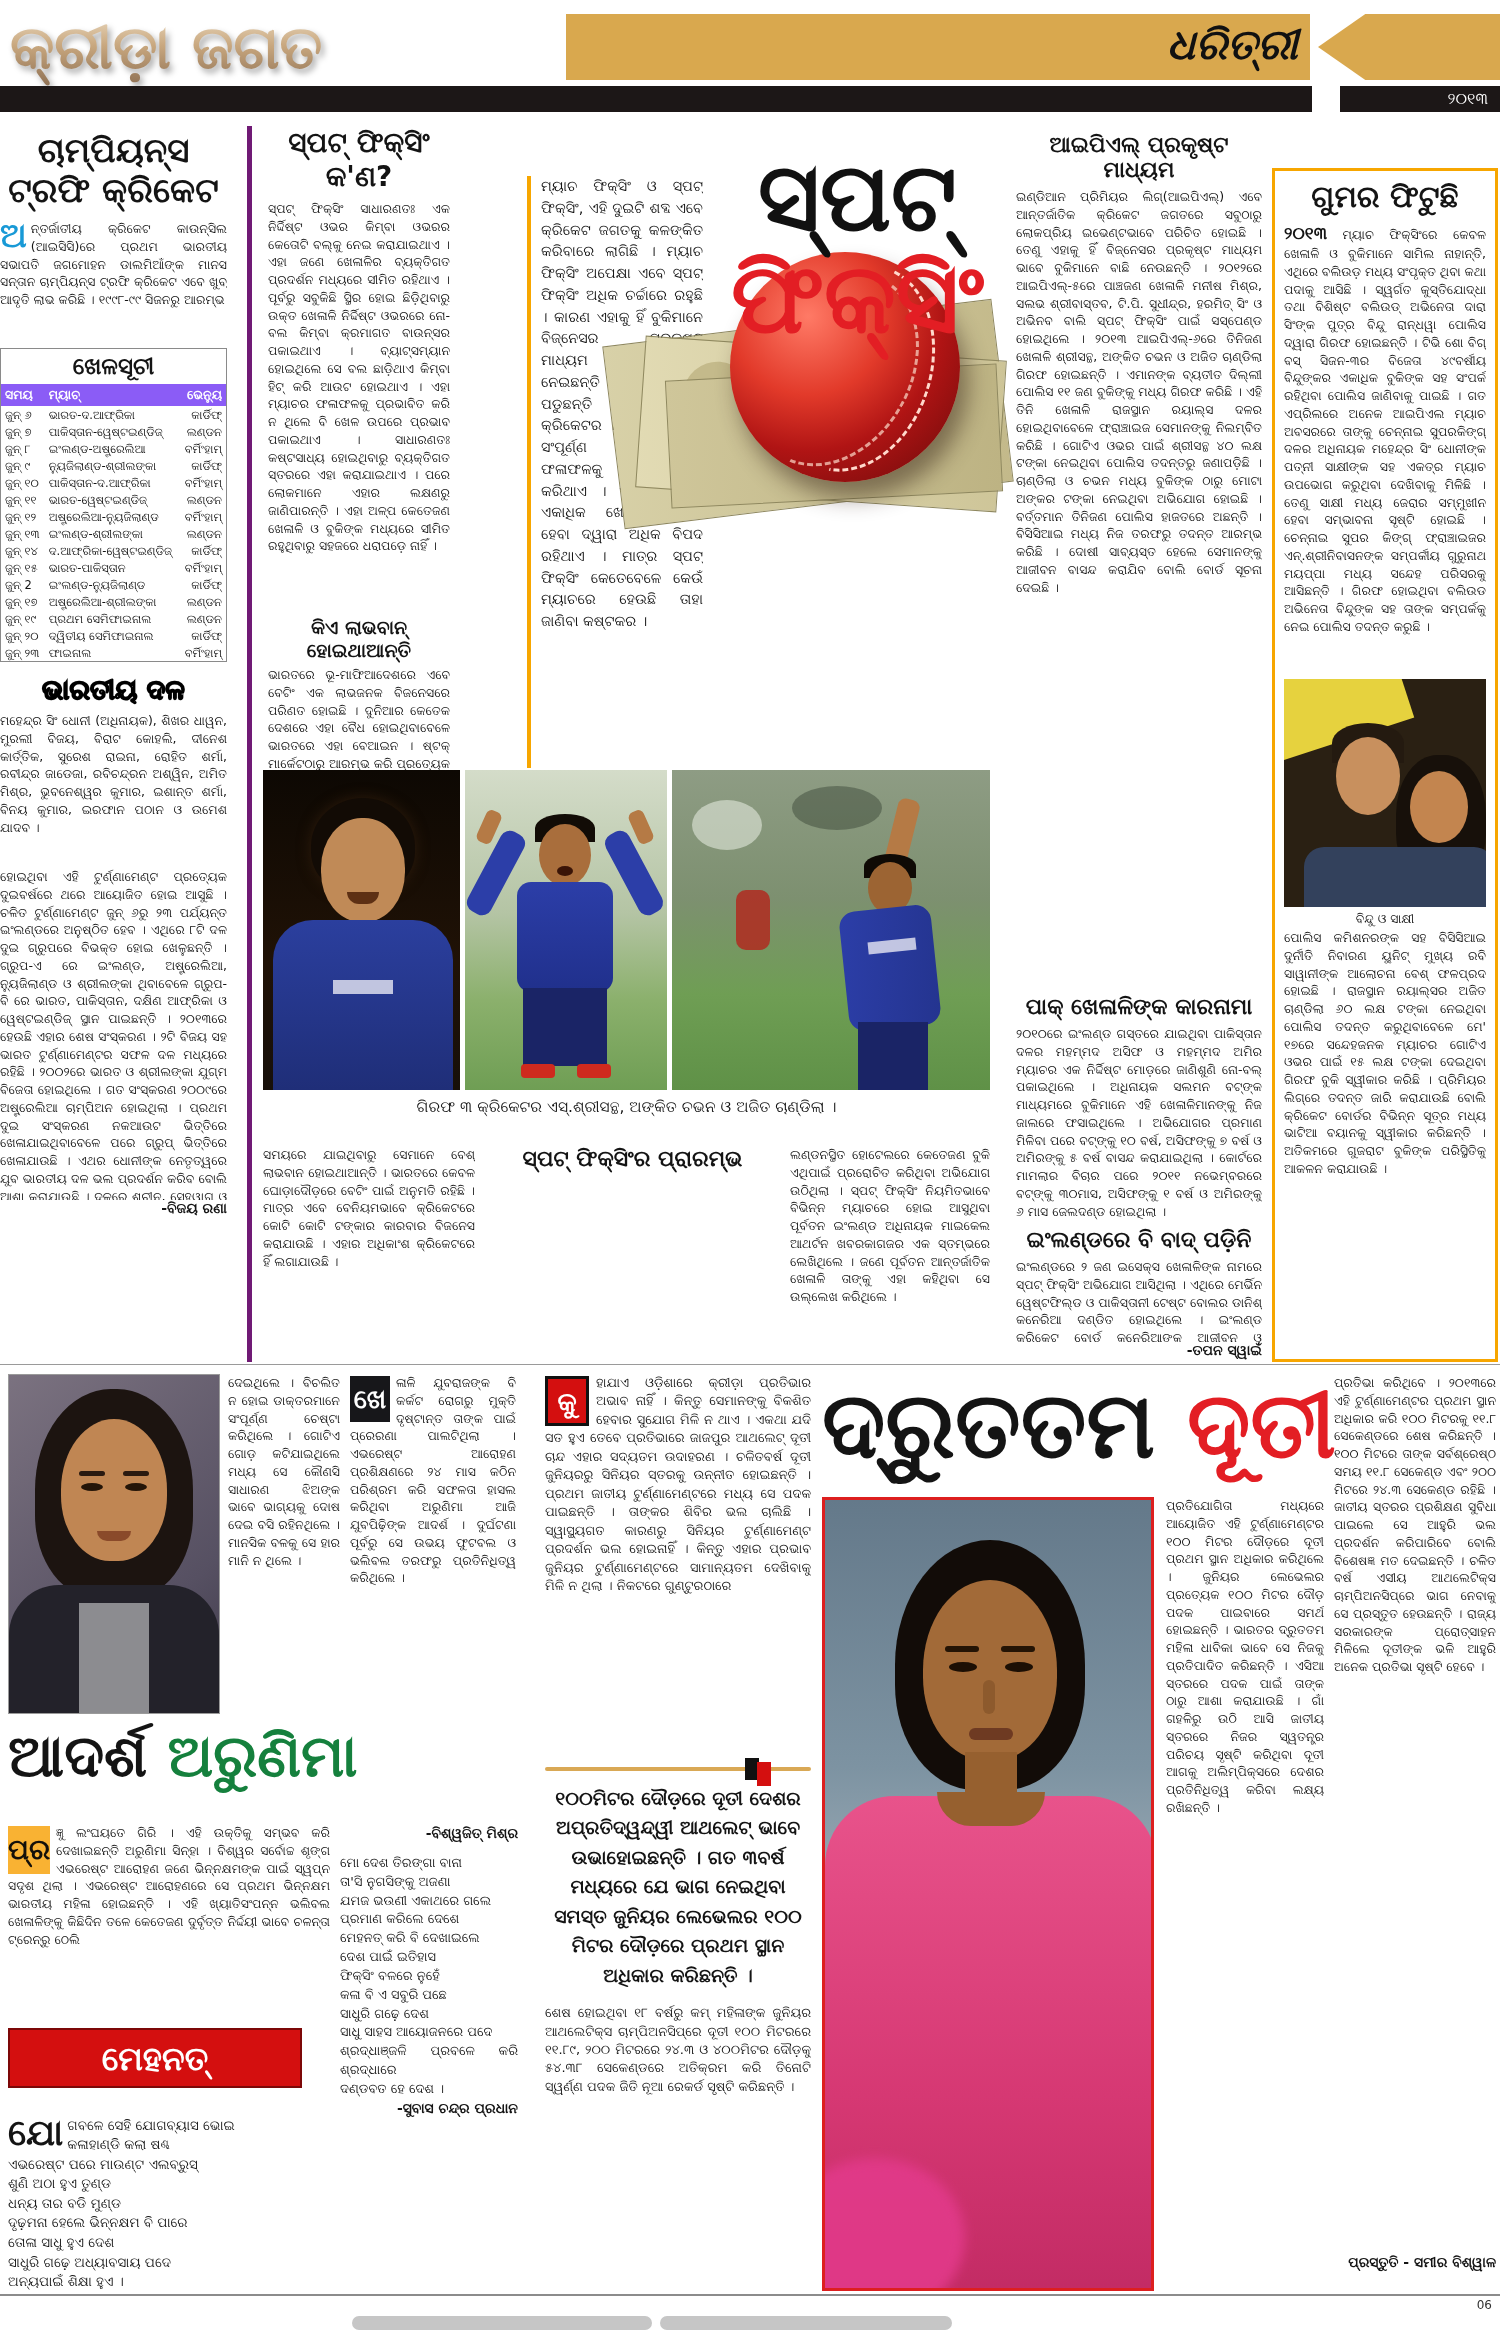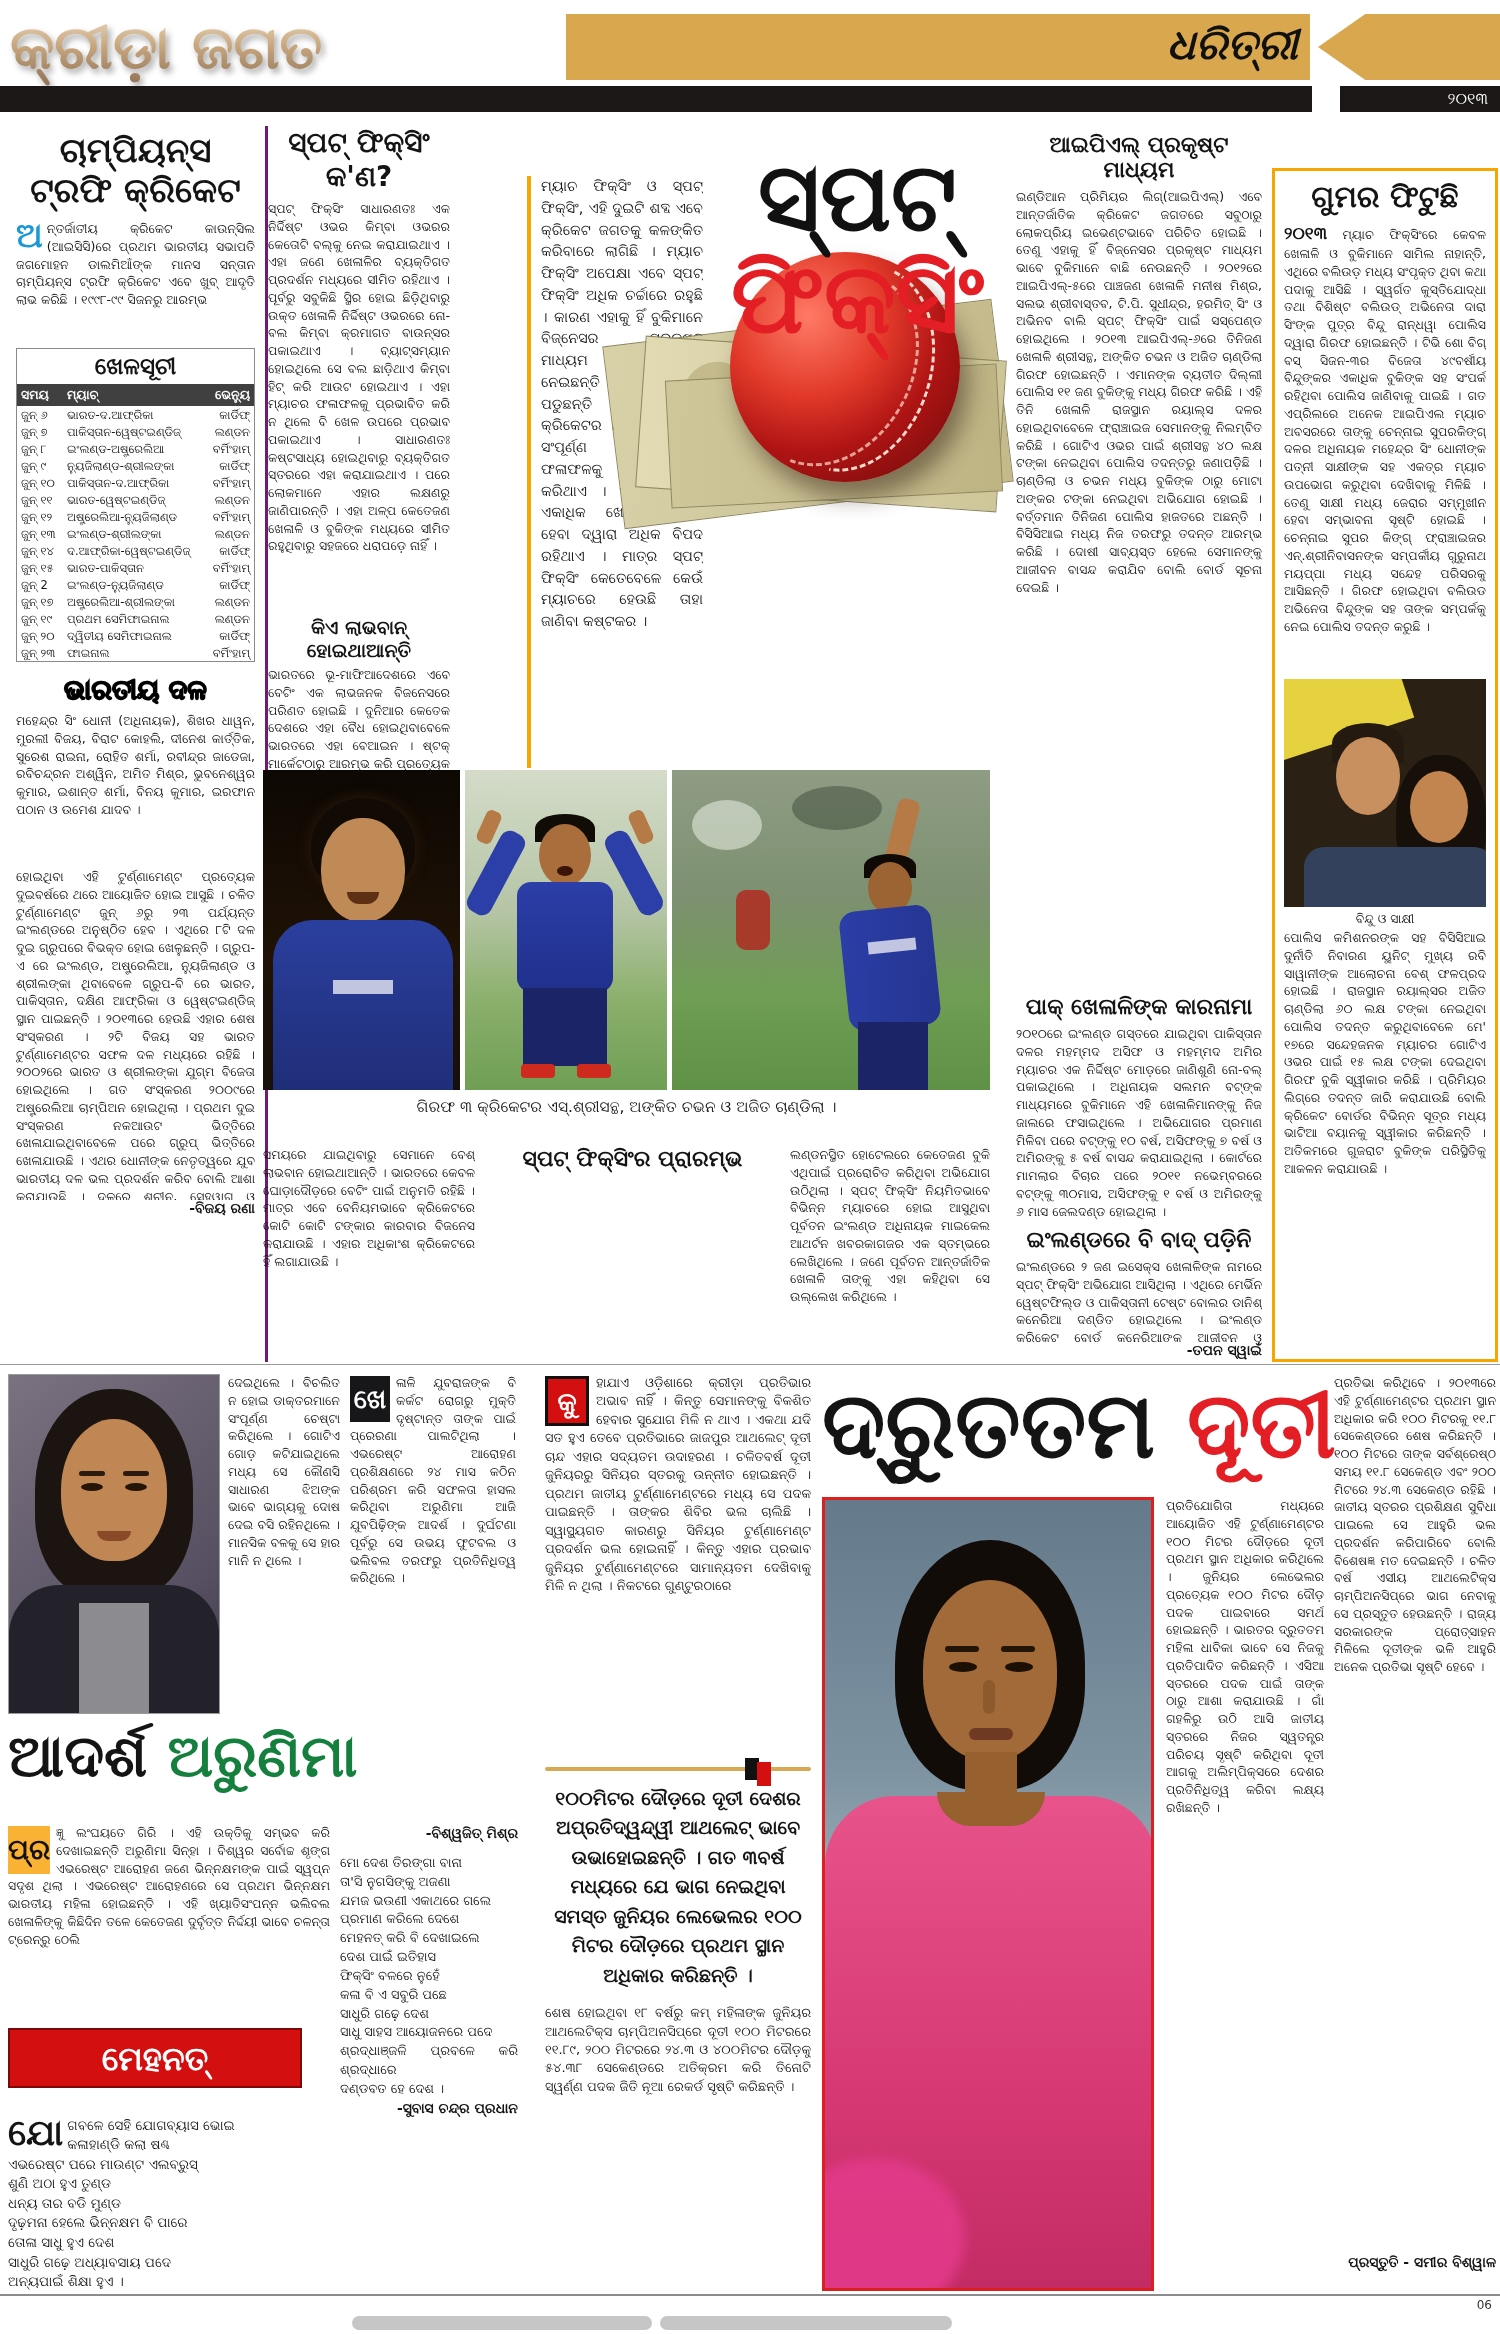--- a/index.html
+++ b/index.html
@@ -17,27 +17,27 @@
   .gold-bar{left:566px;top:14px;width:744px;height:66px;background:#d9a84e;}
   .paper-name{position:absolute;right:12px;top:6px;font-size:42px;font-weight:bold;color:#111;
     font-family:"DejaVu Serif","Liberation Serif",serif;font-style:italic;}
   .gold-arrow{left:1318px;top:14px;width:182px;height:66px;background:#d9a84e;
     clip-path:polygon(26% 0,100% 0,100% 100%,26% 100%,0 50%);}
   .black-bar{left:0;top:86px;width:1312px;height:26px;background:#1c1717;}
   .year-box{left:1340px;top:86px;width:160px;height:26px;background:#1c1717;color:#fff;
     font-size:16px;text-align:right;padding-right:12px;box-sizing:border-box;line-height:26px;}
 
   
-  .col1{left:16px;top:126px;width:252px;height:1236px;border-right:3px solid #701a75;padding-right:10px;box-sizing:border-box;}
+  .col1{left:0;top:126px;width:252px;height:1236px;border-right:5px solid #701a75;padding-right:20px;box-sizing:border-box;}
   .c1-head{font-size:34px;font-weight:bold;text-align:center;line-height:1.18;margin:4px 0 10px;}
   .dropcap-blue{float:left;font-size:34px;line-height:30px;font-weight:bold;color:#1899d6;margin-right:4px;}
   .sched{border:1px solid #8a8a8a;margin-top:10px;}
   .sched-title{font-size:23px;font-weight:bold;text-align:center;padding:4px 0;}
   table.sch{width:100%;border-collapse:collapse;font-size:11.5px;}
-  table.sch th{background:#404040;color:#fff;font-size:12.5px;padding:3px 4px;text-align:left;}
+  table.sch th{background:#8b5cf6;color:#fff;font-size:12.5px;padding:3px 4px;text-align:left;}
   table.sch th:last-child{text-align:right;}
   table.sch td{padding:1.5px 4px;}
   table.sch td:last-child{text-align:right;}
   .team-head{font-size:27px;font-weight:bold;text-align:center;margin:12px 0 6px;color:#fff;
     -webkit-text-stroke:1.4px #000;text-shadow:0 0 1px #000;}
 
   
   .col2{left:268px;top:126px;width:182px;height:642px;}
   .c2-head{font-size:28px;font-weight:bold;text-align:center;margin-bottom:6px;}
   .c2-sub{font-size:19px;font-weight:bold;text-align:center;margin:8px 0 4px;}

